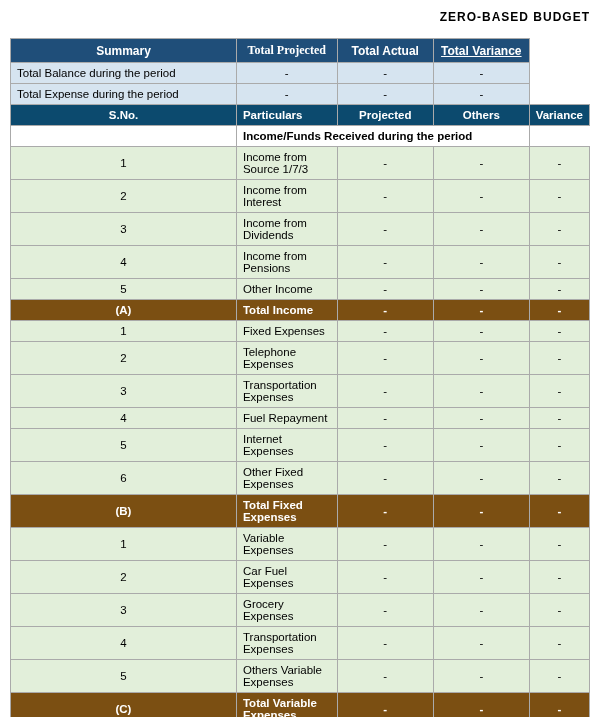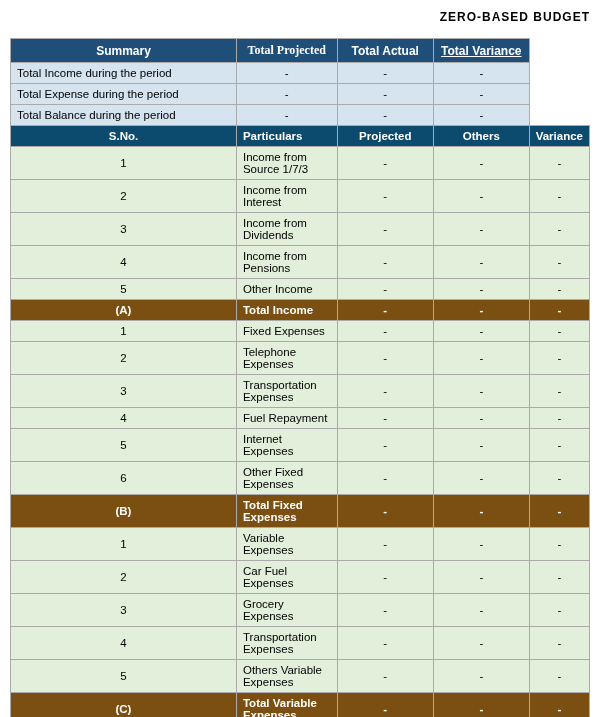--- a/index.html
+++ b/index.html
@@ -126,46 +126,44 @@
       <tr class="header-main">
         <th class="col-summary">Summary</th>
         <th class="col-proj">Total Projected</th>
         <th class="col-actual">Total Actual</th>
         <th class="col-variance">Total Variance</th>
       </tr>
     </thead>
     <tbody>
 
       <tr class="summary-row">
-        <td>Total Income during the period</td>
+        <td>Total Balance during the period</td>
         <td class="val-cell">-</td>
         <td class="val-cell">-</td>
         <td class="val-cell">-</td>
       </tr>
       <tr class="summary-row">
         <td>Total Expense during the period</td>
-        <td class="val-cell">-</td>
-        <td class="val-cell">-</td>
-        <td class="val-cell">-</td>
-      </tr>
-      <tr class="summary-row">
-        <td>Total Balance during the period</td>
         <td class="val-cell">-</td>
         <td class="val-cell">-</td>
         <td class="val-cell">-</td>
       </tr>
 
       <tr class="subheader-row">
         <th colspan="1" style="width:8%; text-align:center;">S.No.</th>
         <th class="left-align">Particulars</th>
         <th>Projected</th>
         <th>Others</th>
         <th>Variance</th>
       </tr>
 
+      <tr class="section-heading">
+        <td></td>
+        <td colspan="3">Income/Funds Received during the period</td>
+      </tr>
 
       <tr class="data-row">
         <td class="sno">1</td>
         <td>Income from Source 1/7/3</td>
         <td class="val-cell">-</td>
         <td class="val-cell">-</td>
         <td class="val-cell">-</td>
       </tr>
       <tr class="data-row">
         <td class="sno">2</td>

